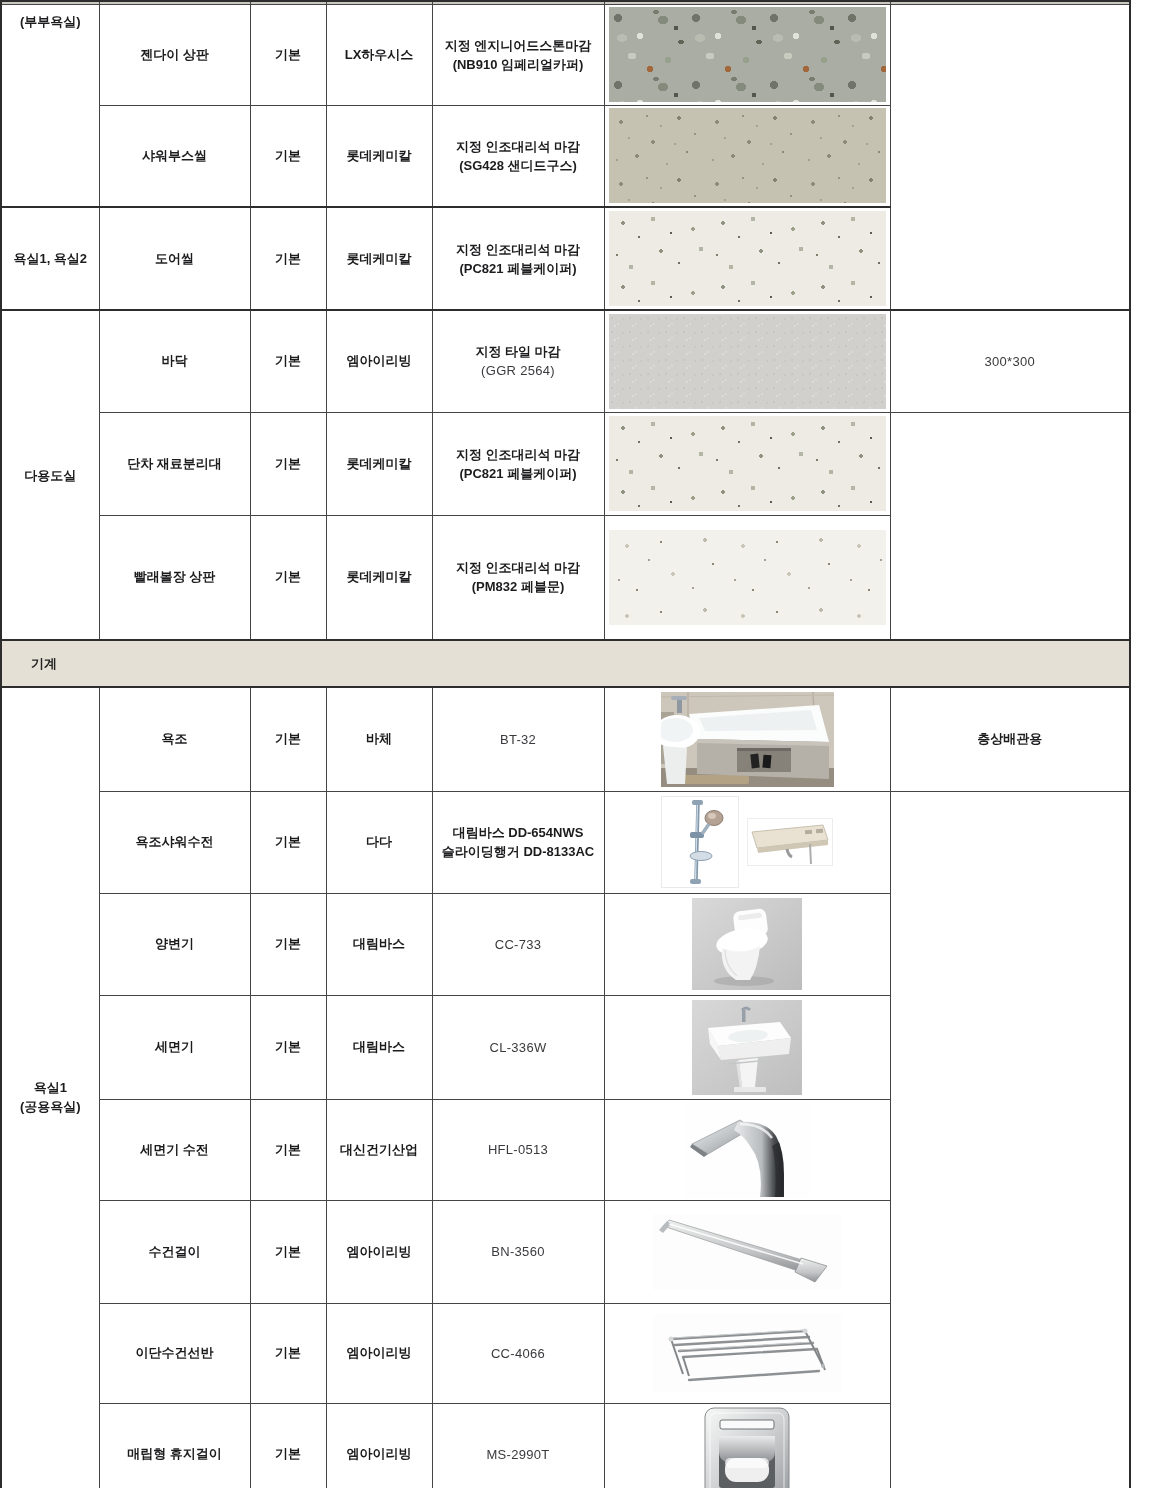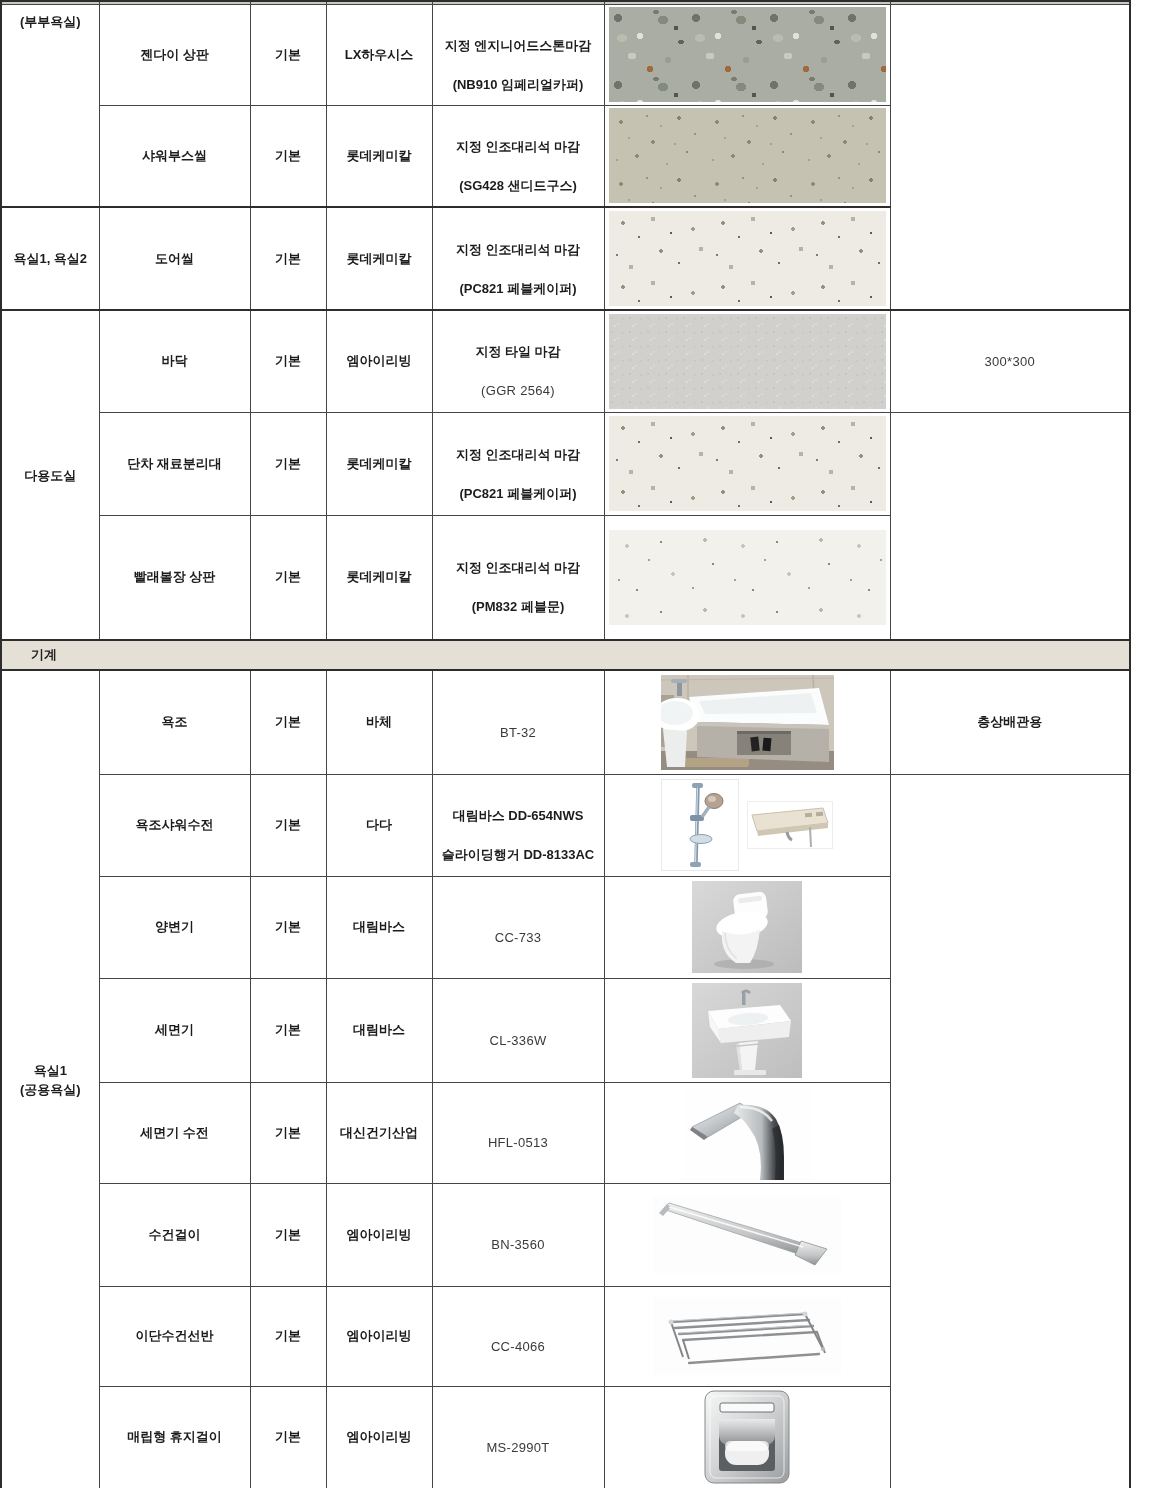--- a/index.html
+++ b/index.html
@@ -7,21 +7,21 @@
   body { width:1160px; height:1488px; font-family:"Liberation Sans","DejaVu Sans",sans-serif; color:#1c1c1e; }
   table.spec { border-collapse:collapse; table-layout:fixed; width:1129px; }
   td { border:1.6px solid #454545; text-align:center; vertical-align:middle;
        font-size:13px; font-weight:700; padding:2px; overflow:hidden; }
   tr.gs td { border-top:2.4px solid #2d2d2d; }
   table.spec { border:2.4px solid #2d2d2d; }
   td.loc-top { vertical-align:top; padding-top:7px; }
   tr.sliver td { height:3px; background:#cbc8c1; padding:0; line-height:0; }
   td.band-cell { background:#e5e0d5; text-align:left; padding-left:29px; font-weight:700; color:#222; }
   .code { font-weight:400; color:#3a3a3e; letter-spacing:.3px; }
-  .spec-line { line-height:19px;margin-top:20px; }
+  .spec-line { line-height:19px; }
   .spec-line:empty, .loc-line:empty, td.remark:empty { display:none; }
   .loc-line { line-height:19px; }
   td.remark { font-weight:700; }
   td.remark.code { font-weight:400; }
   
   .swatch { width:277px; height:95px; margin:0 auto; }
   .sw-terrazzo { background-color:#a9ada3; background-image:
     radial-gradient(4.5px 4px at 9px 11px,#6f7368 98%,transparent),
     radial-gradient(3px 3px at 31px 29px,#dfe2d9 98%,transparent),
     radial-gradient(5px 4.5px at 54px 13px,#848a7c 98%,transparent),
@@ -186,21 +186,21 @@
     <td>
           <div class="spec-line">지정 인조대리석 마감</div>
           <div class="spec-line">(PM832 페블문)</div>
         </td>
     <td>
           <div class="swatch sw-pm832"></div>
         </td>
 
   </tr>
 
-  <tr class="gs" style="height:30px">
+  <tr class="gs" style="height:47px">
     <td class="band-cell" colspan="7"><span>기계</span></td>
   </tr>
 
   <tr class="gs" style="height:104px">
     <td rowspan="8">
       <div class="loc-line">욕실1</div>
       <div class="loc-line">(공용욕실)</div>
     </td>
     <td>욕조</td>
     <td>기본</td>

